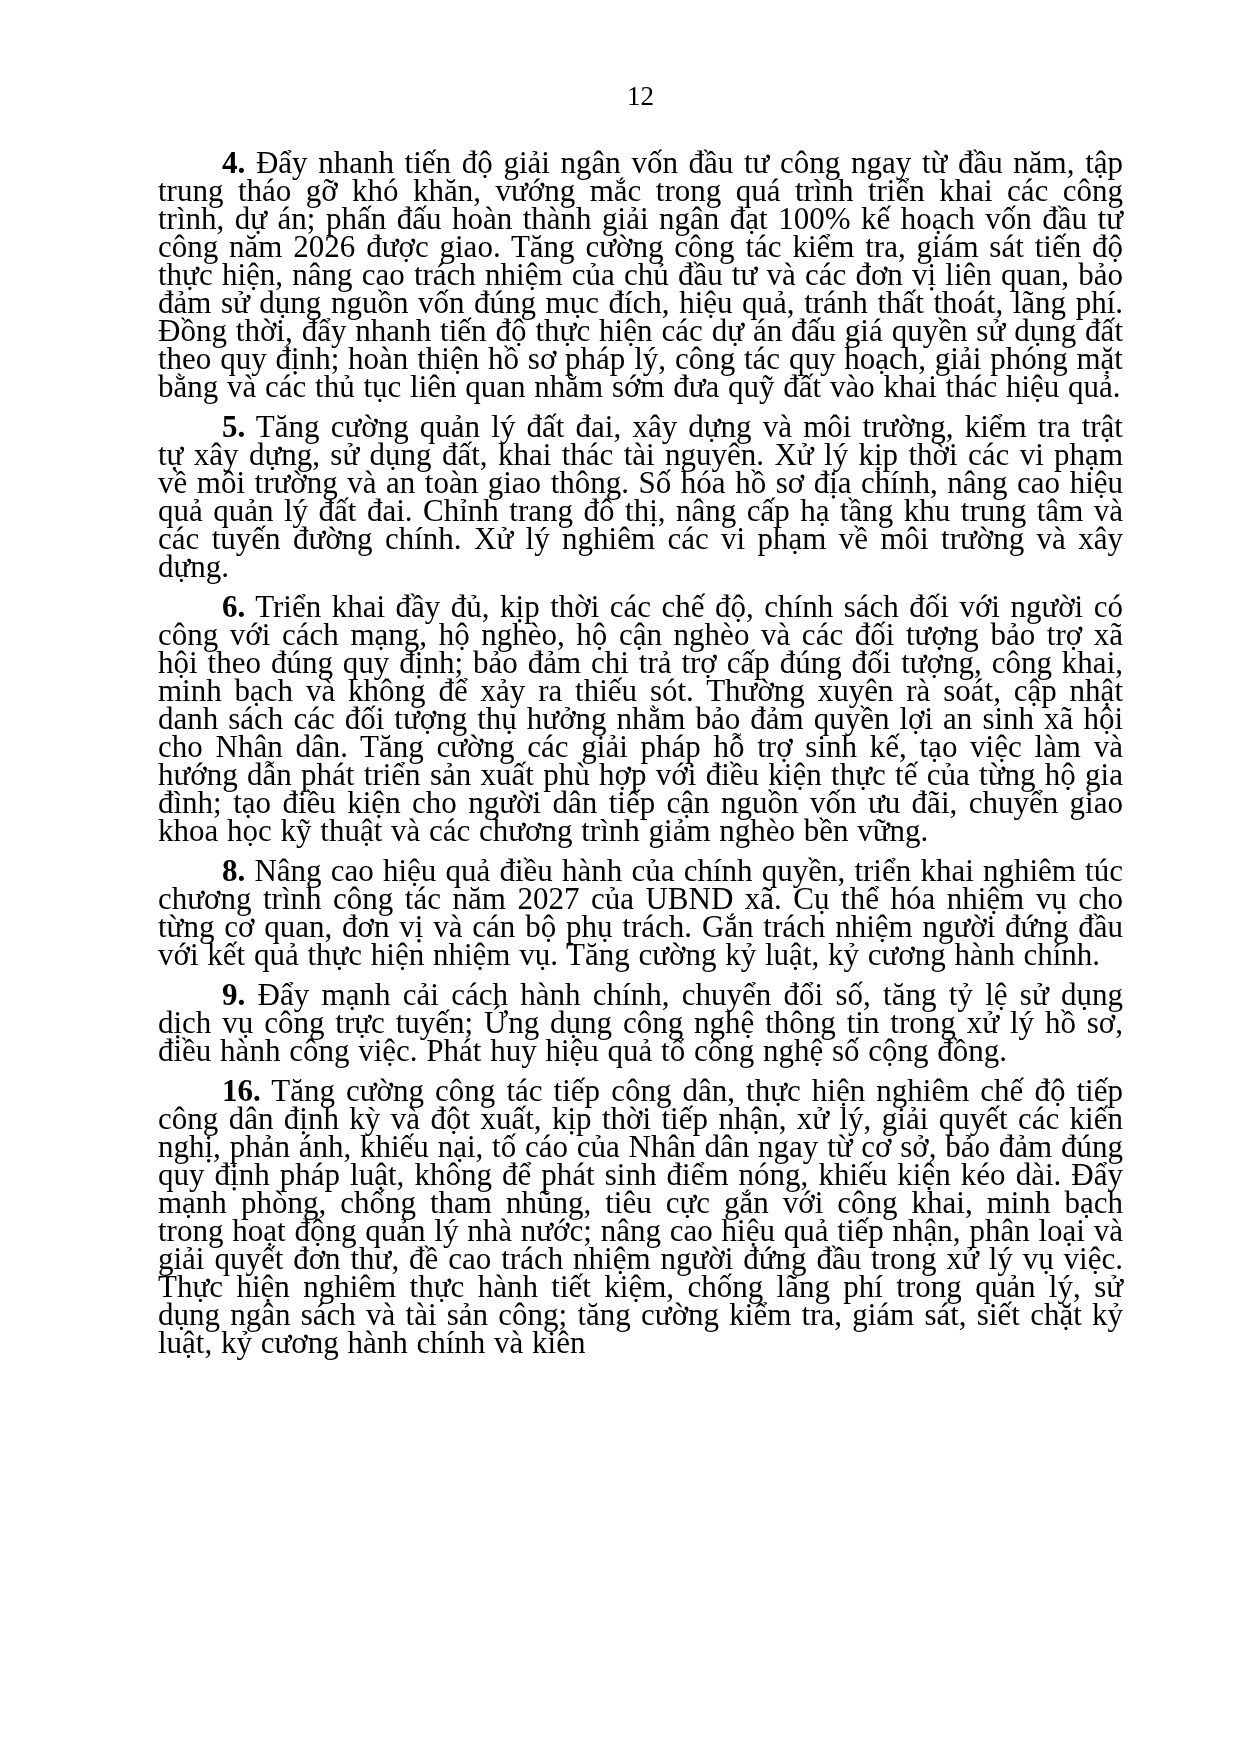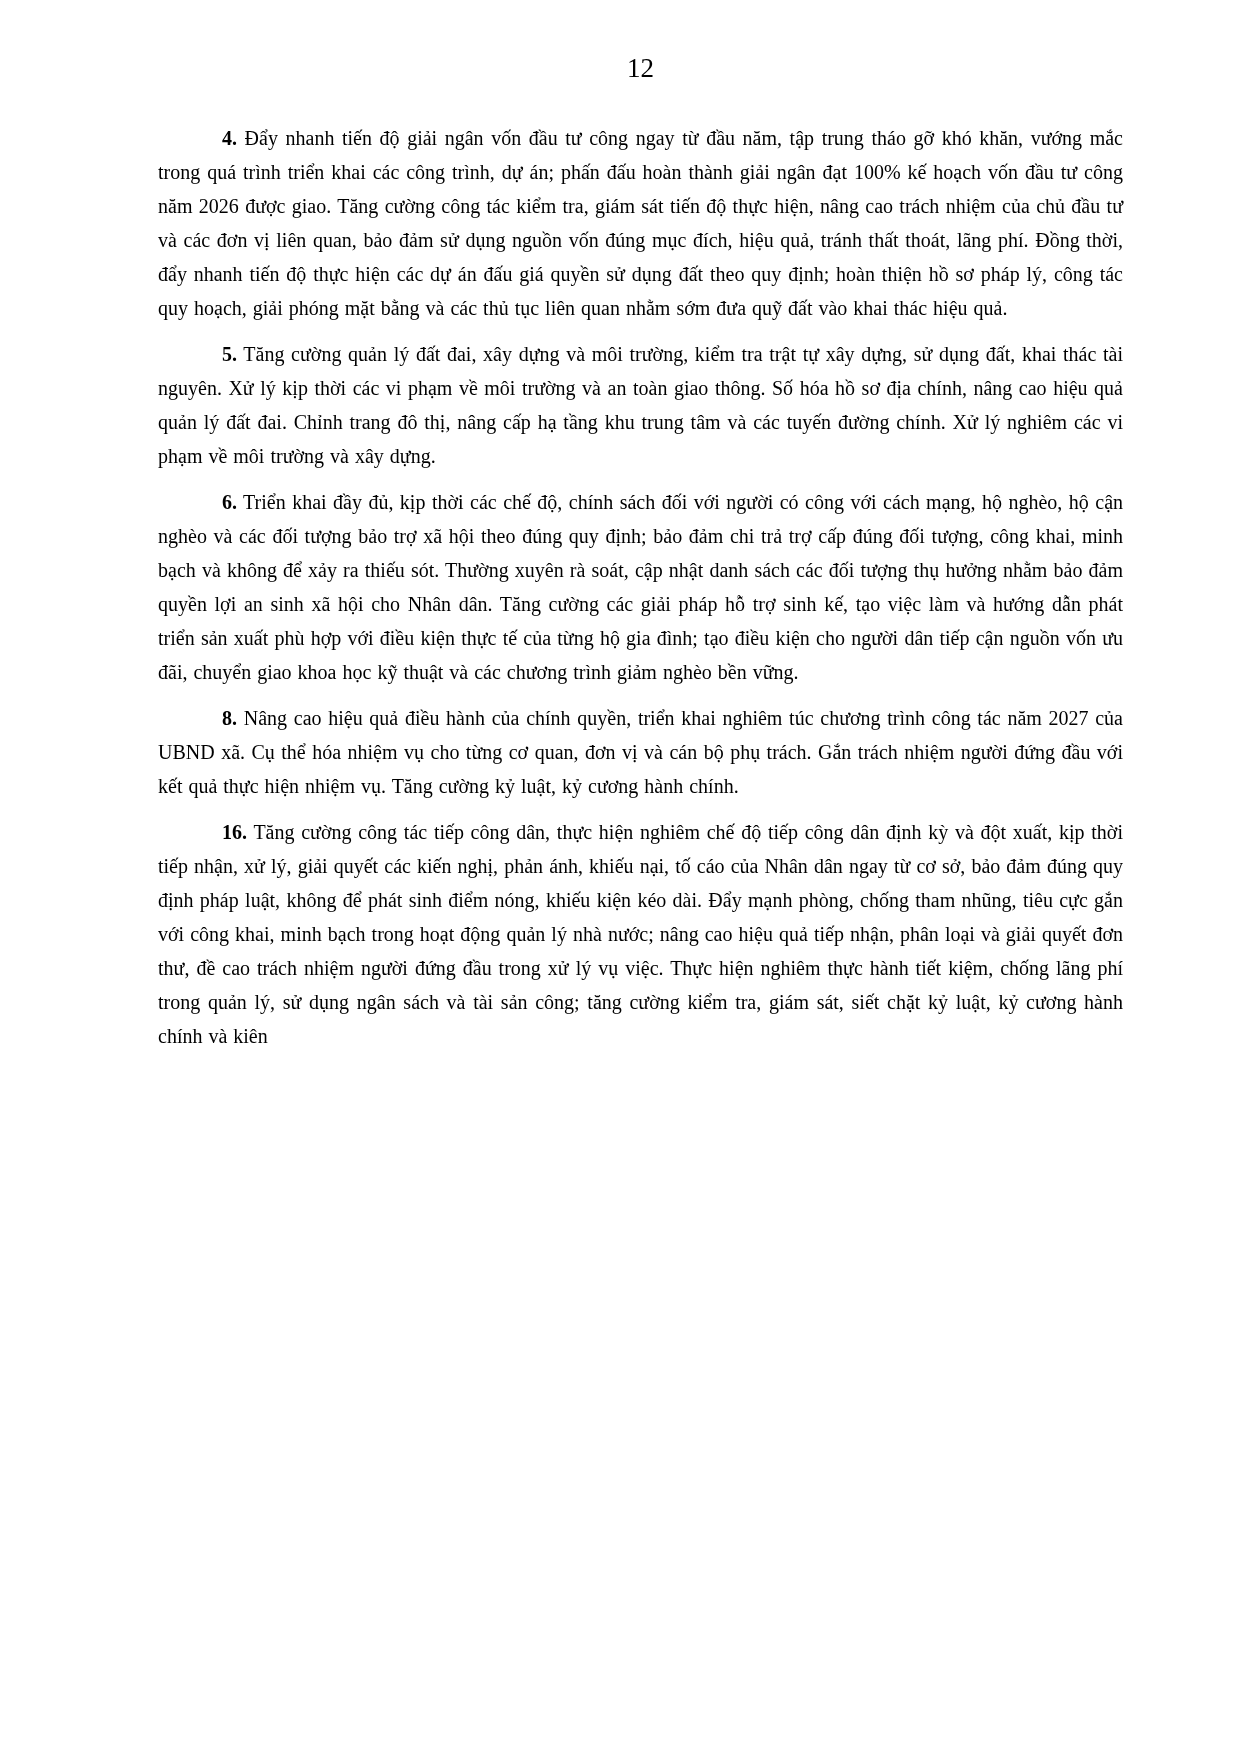--- a/index.html
+++ b/index.html
@@ -8,33 +8,33 @@
     background: #ffffff;
   }
   .page {
     position: relative;
     width: 1241px;
     height: 1755px;
     background: #ffffff;
     color: #000000;
     font-family: "Liberation Serif", "DejaVu Serif", serif;
     box-sizing: border-box;
-    padding: 52px 118px 0 158px;
+    padding: 80px 118px 0 158px;
     overflow: hidden;
   }
   .page-number {
     text-align: center;
     font-size: 27px;
     line-height: 33px;
     margin: 0 0 36px 0;
   }
   .doc-body p.para {
     margin: 8px 0 12px 0;
-    font-size: 20px;
-    line-height: 34px;
+    font-size: 31px;
+    line-height: 28px;
     text-align: justify;
     text-indent: 64px;
     word-spacing: 1px;
   }
   .doc-body p.para .num {
     font-weight: bold;
   }
 </style>
 </head>
 <body>
@@ -53,17 +53,21 @@
     </p>
     <p class="para">
       <span class="num">6.</span>
       <span>Triển khai đầy đủ, kịp thời các chế độ, chính sách đối với người có công với cách mạng, hộ nghèo, hộ cận nghèo và các đối tượng bảo trợ xã hội theo đúng quy định; bảo đảm chi trả trợ cấp đúng đối tượng, công khai, minh bạch và không để xảy ra thiếu sót. Thường xuyên rà soát, cập nhật danh sách các đối tượng thụ hưởng nhằm bảo đảm quyền lợi an sinh xã hội cho Nhân dân. Tăng cường các giải pháp hỗ trợ sinh kế, tạo việc làm và hướng dẫn phát triển sản xuất phù hợp với điều kiện thực tế của từng hộ gia đình; tạo điều kiện cho người dân tiếp cận nguồn vốn ưu đãi, chuyển giao khoa học kỹ thuật và các chương trình giảm nghèo bền vững.</span>
     </p>
     <p class="para">
       <span class="num">8.</span>
       <span>Nâng cao hiệu quả điều hành của chính quyền, triển khai nghiêm túc chương trình công tác năm 2027 của UBND xã. Cụ thể hóa nhiệm vụ cho từng cơ quan, đơn vị và cán bộ phụ trách. Gắn trách nhiệm người đứng đầu với kết quả thực hiện nhiệm vụ. Tăng cường kỷ luật, kỷ cương hành chính.</span>
     </p>
     <p class="para">
+      <span class="num">9.</span>
+      <span>Đẩy mạnh cải cách hành chính, chuyển đổi số, tăng tỷ lệ sử dụng dịch vụ công trực tuyến; Ứng dụng công nghệ thông tin trong xử lý hồ sơ, điều hành công việc. Phát huy hiệu quả tổ công nghệ số cộng đồng.</span>
+    </p>
+    <p class="para">
       <span class="num">16.</span>
       <span>Tăng cường công tác tiếp công dân, thực hiện nghiêm chế độ tiếp công dân định kỳ và đột xuất, kịp thời tiếp nhận, xử lý, giải quyết các kiến nghị, phản ánh, khiếu nại, tố cáo của Nhân dân ngay từ cơ sở, bảo đảm đúng quy định pháp luật, không để phát sinh điểm nóng, khiếu kiện kéo dài. Đẩy mạnh phòng, chống tham nhũng, tiêu cực gắn với công khai, minh bạch trong hoạt động quản lý nhà nước; nâng cao hiệu quả tiếp nhận, phân loại và giải quyết đơn thư, đề cao trách nhiệm người đứng đầu trong xử lý vụ việc. Thực hiện nghiêm thực hành tiết kiệm, chống lãng phí trong quản lý, sử dụng ngân sách và tài sản công; tăng cường kiểm tra, giám sát, siết chặt kỷ luật, kỷ cương hành chính và kiên</span>
     </p>
   </div>
 </div>
 
 </body></html>

